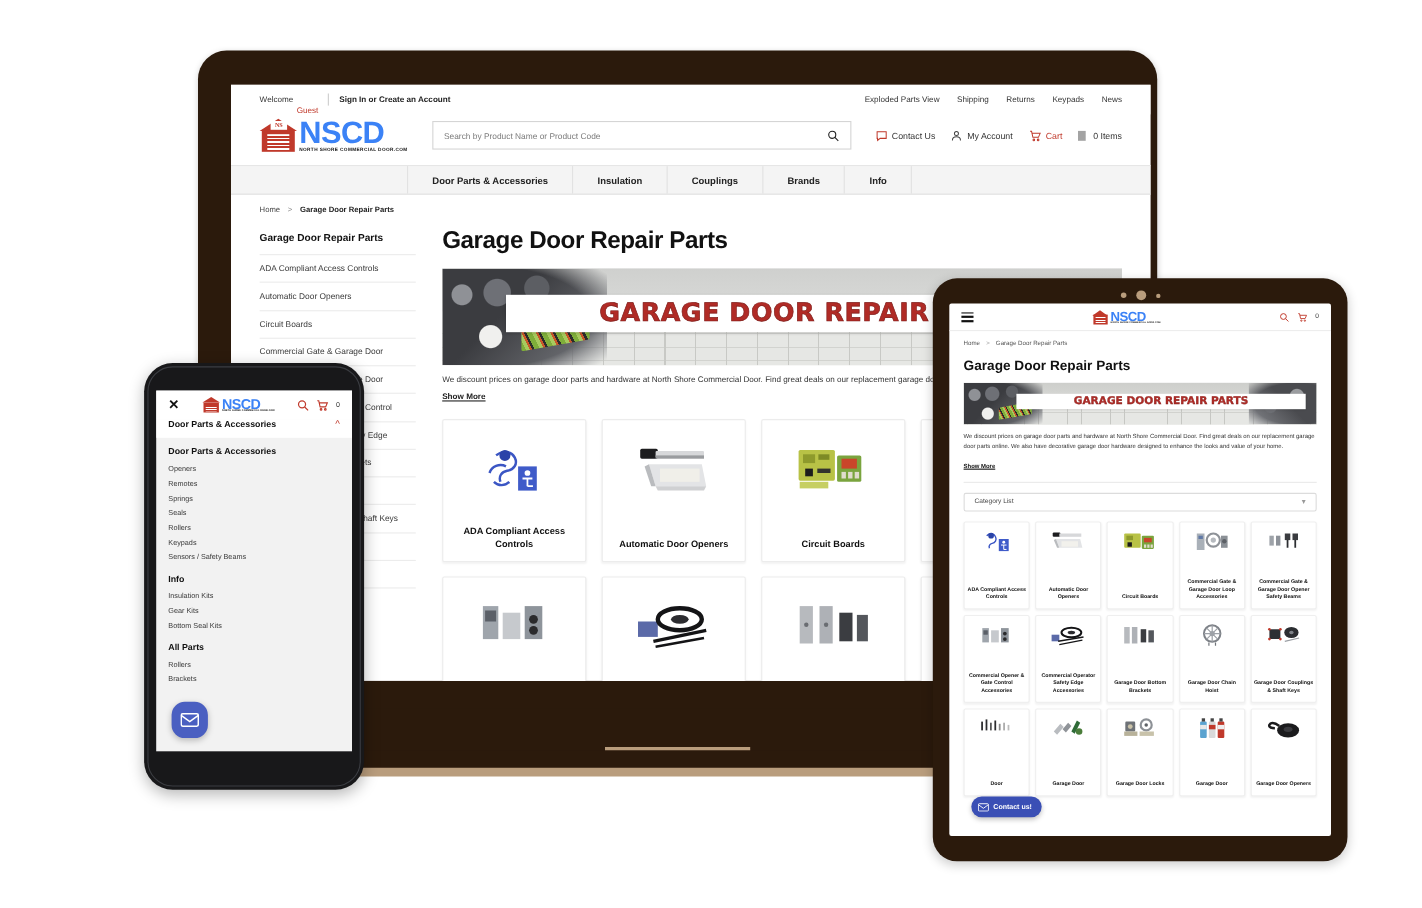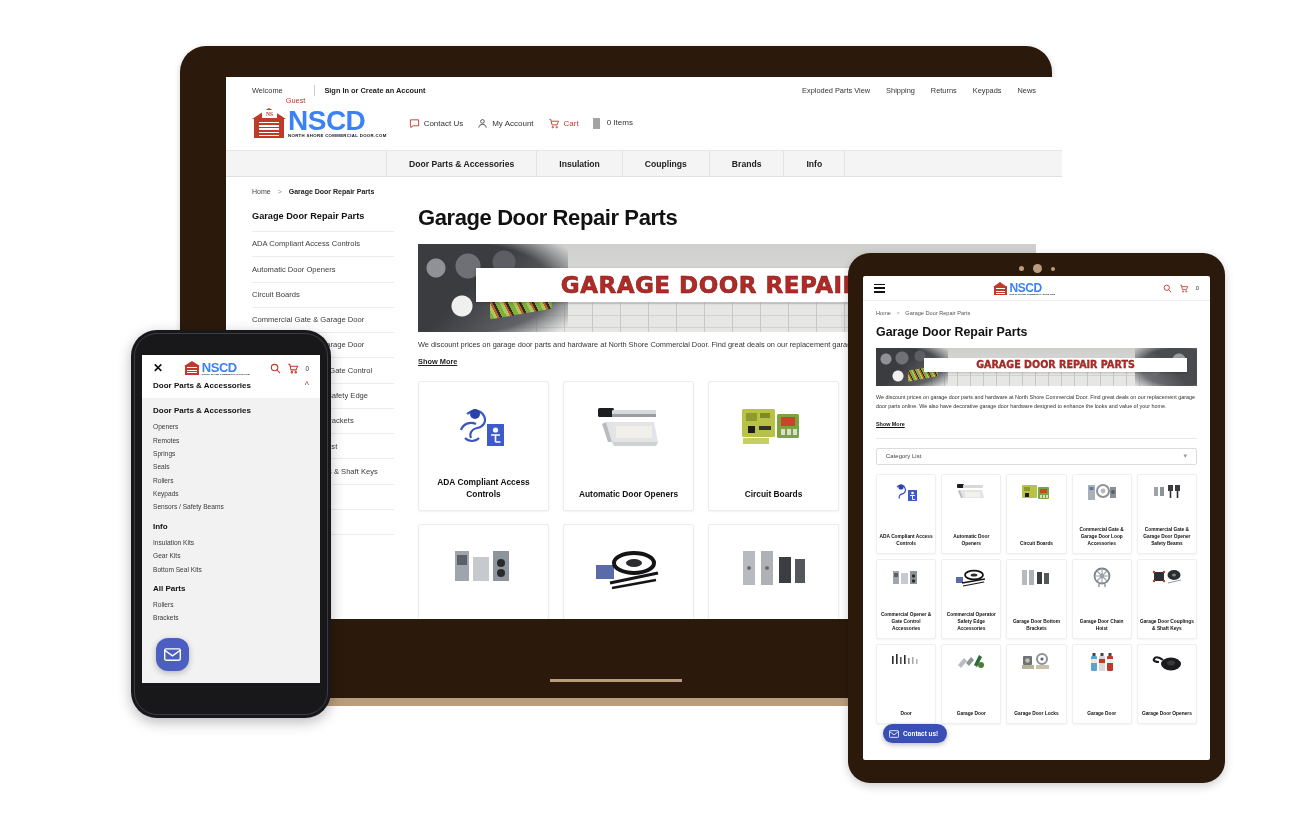--- a/index.html
+++ b/index.html
@@ -13,21 +13,21 @@
 
   
   #monitor { position: absolute; left: 180px; top: 46px; width: 872px; height: 605px; }
   .mon-bezel {
     position: absolute; inset: 0;
     background: #2b1a0c;
     border-radius: 26px 26px 8px 8px;
     box-shadow: 0 2px 6px rgba(0,0,0,.18);
   }
   .mon-screen {
-    position: absolute; left: 46px; top: 31px; width: 836px; height: 542px;
+    position: absolute; left: 30px; top: 31px; width: 836px; height: 542px;
     background: #fff; overflow: hidden;
   }
   .mon-neck {
     position: absolute; left: 50%; top: 598px; transform: translateX(-50%);
     width: 620px; height: 50px; background: #2b1a0c; border-radius: 0 0 10px 10px;
   }
   .mon-base {
     position: absolute; left: 50%; top: 636px; transform: translateX(-50%);
     width: 700px; height: 18px; background: #2b1a0c; border-radius: 4px 4px 9px 9px;
   }
@@ -69,21 +69,21 @@
      font-family:"Liberation Serif", serif;}
   .logo-text { margin-left:2px; }
   .logo-nscd { font-family:Liberation Sans, sans-serif; font-weight:bold; font-size:28px;
      letter-spacing:-0.5px; color:#3b82f6; line-height:26px; }
   .logo-tag { font-size:4.3px; font-weight:bold; letter-spacing:.35px; color:#111;
      margin-top:-1px; }
 
   .d-search { flex:1; max-width:418px; height:26px; border:1px solid #d5d5d5;
      background:#fff; display:flex; align-items:center; padding:0 10px; }
   .d-search-ph { font-size:7.6px; color:#7b7b7b; flex:1; }
-  .d-header-right { display:flex; gap:14px; font-size:8px; }
+  .d-header-right { display:flex; align-items:center; gap:14px; font-size:8px; }
   .hr-item { display:flex; align-items:center; gap:4px; color:#333; }
   .hr-cart-count { color:#333; border-left:7px solid #a3a3a3; padding-left:7px; }
 
   .d-nav { height:27px; background:#f4f4f4; border-top:1px solid #e6e6e6;
      border-bottom:1px solid #e0e0e0; display:flex; align-items:stretch; padding-left:160px; }
   .d-nav-item { display:flex; align-items:center; padding:0 22px; font-size:8.6px;
      font-weight:bold; color:#222; border-right:1px solid #e2e2e2; }
   .d-nav-item:first-child { border-left:1px solid #e2e2e2; }
 
   .d-crumb { padding:11px 26px 0; font-size:7px; color:#444; }
@@ -294,20 +294,29 @@
               <div class="logo-body"></div>
               <div class="logo-door"></div>
             <div class="logo-ns">NS</div>
           </div>
           <div class="logo-text">
             <div class="logo-nscd">NSCD</div>
             <div class="logo-tag">NORTH SHORE COMMERCIAL DOOR.COM</div>
           </div>
         </div>
 
+        <div class="d-search">
+          <span class="d-search-ph">Search by Product Name or Product Code</span>
+          <span class="ico">
+            <svg width="11" height="11" viewBox="0 0 24 24" fill="none" stroke="#222" stroke-width="2.2">
+              <circle cx="10" cy="10" r="7"></circle>
+                <line x1="15.2" y1="15.2" x2="22" y2="22"></line>
+            </svg>
+          </span>
+        </div>
 
         <div class="d-header-right">
           <span class="hr-item">
             <span class="ico">
               <svg width="11" height="11" viewBox="0 0 24 24" fill="none" stroke="#c0392b" stroke-width="2">
                 <path d="M3 4h18v13H9l-5 4v-4H3z"></path>
               </svg>
             </span>
             <span>Contact Us</span>
           </span>

